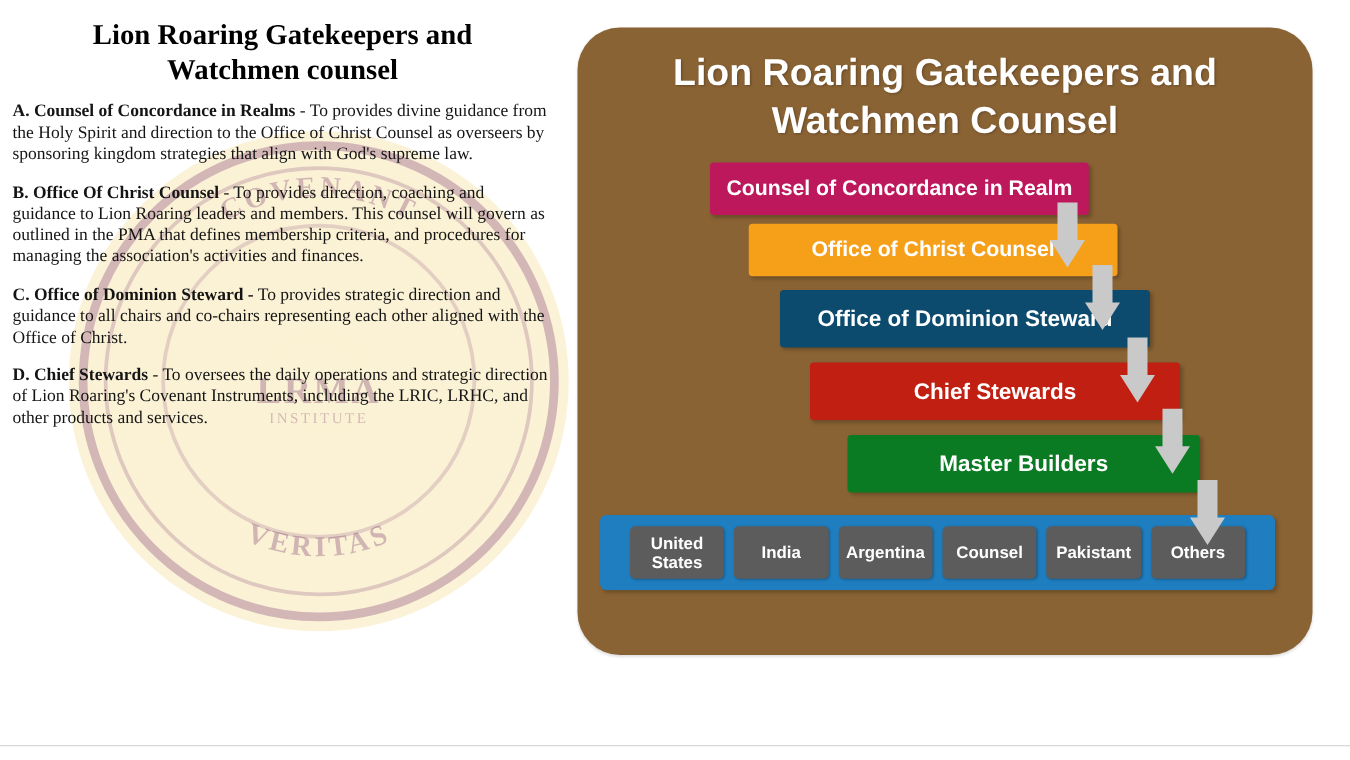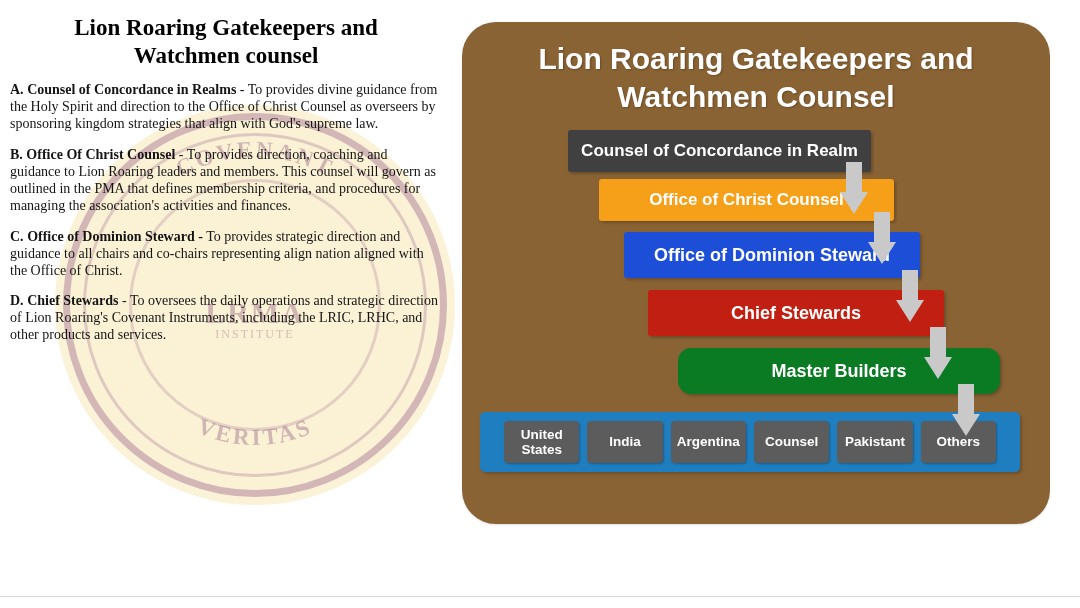--- a/index.html
+++ b/index.html
@@ -178,21 +178,21 @@
     font-family: "Liberation Sans", sans-serif;
     font-weight: bold;
     border-radius: 3px;
     box-shadow: 2px 2px 3px rgba(0,0,0,0.22);
     text-align: center;
   }
   .bar-1 { left: 106px; top: 108px;  width: 303px; height: 42px; background: #9c2462; font-size: 17px; }
   .bar-2 { left: 137px; top: 157px;  width: 295px; height: 42px; background: #f6a01a; font-size: 17px; }
   .bar-3 { left: 162px; top: 210px;  width: 296px; height: 46px; background: #13528f; font-size: 18px; }
   .bar-4 { left: 186px; top: 268px;  width: 296px; height: 46px; background: #c01f11; font-size: 18px; }
-  .bar-5 { left: 216px; top: 326px;  width: 322px; height: 46px; background: #0a7a23; font-size: 18px; border-radius: 13px; }
+  .bar-5 { left: 216px; top: 326px;  width: 282px; height: 46px; background: #0a7a23; font-size: 18px; }
 
   .arrow {
     position: absolute;
     width: 28px;
     height: 52px;
     z-index: 3;
   }
   .arrow .shaft {
     position: absolute;
     left: 6px;
@@ -284,40 +284,40 @@
       <div class="item">
         <span class="item-first-line">
           <span class="letter">B.</span>
           <span class="lbl">Office Of Christ Counsel</span><span class="body"> - To provides direction, coaching and guidance to Lion Roaring leaders and members. This counsel will govern as outlined in the PMA that defines membership criteria, and procedures for managing the association's activities and finances.</span>
         </span>
       </div>
 
       <div class="item">
         <span class="item-first-line">
           <span class="letter">C.</span>
-          <span class="lbl">Office of Dominion Steward -</span><span class="body"> To provides strategic direction and guidance to all chairs and co-chairs representing align nation aligned with the Office of Christ.</span>
+          <span class="lbl">Office of Dominion Steward -</span><span class="body"> To provides strategic direction and guidance to all chairs and co-chairs representing each other aligned with the Office of Christ.</span>
         </span>
       </div>
 
       <div class="item">
         <span class="item-first-line">
           <span class="letter">D.</span>
           <span class="lbl">Chief Stewards</span><span class="body"> - To oversees the daily operations and strategic direction of Lion Roaring's Covenant Instruments, including the LRIC, LRHC, and other products and services.</span>
         </span>
       </div>
 
     </div>
   </div>
 
   <div class="panel" style="background: rgb(138, 99, 52);">
     <div class="panel-title">Lion Roaring Gatekeepers and Watchmen Counsel</div>
 
-    <div class="bar bar-1" style="background: #404040;">Counsel of Concordance in Realm</div>
+    <div class="bar bar-1" style="background: #be185d;">Counsel of Concordance in Realm</div>
     <div class="bar bar-2" style="background: rgb(246, 160, 26);">Office of Christ Counsel</div>
-    <div class="bar bar-3" style="background: #1d4ed8;">Office of Dominion Steward</div>
+    <div class="bar bar-3" style="background: #0c4a6e;">Office of Dominion Steward</div>
     <div class="bar bar-4" style="background: rgb(192, 31, 17);">Chief Stewards</div>
     <div class="bar bar-5" style="background: rgb(10, 122, 35);">Master Builders</div>
 
     <div class="arrow a1">
         <span class="shaft"></span>
         <span class="head"></span>
       </div>
     <div class="arrow a2">
         <span class="shaft"></span>
         <span class="head"></span>

